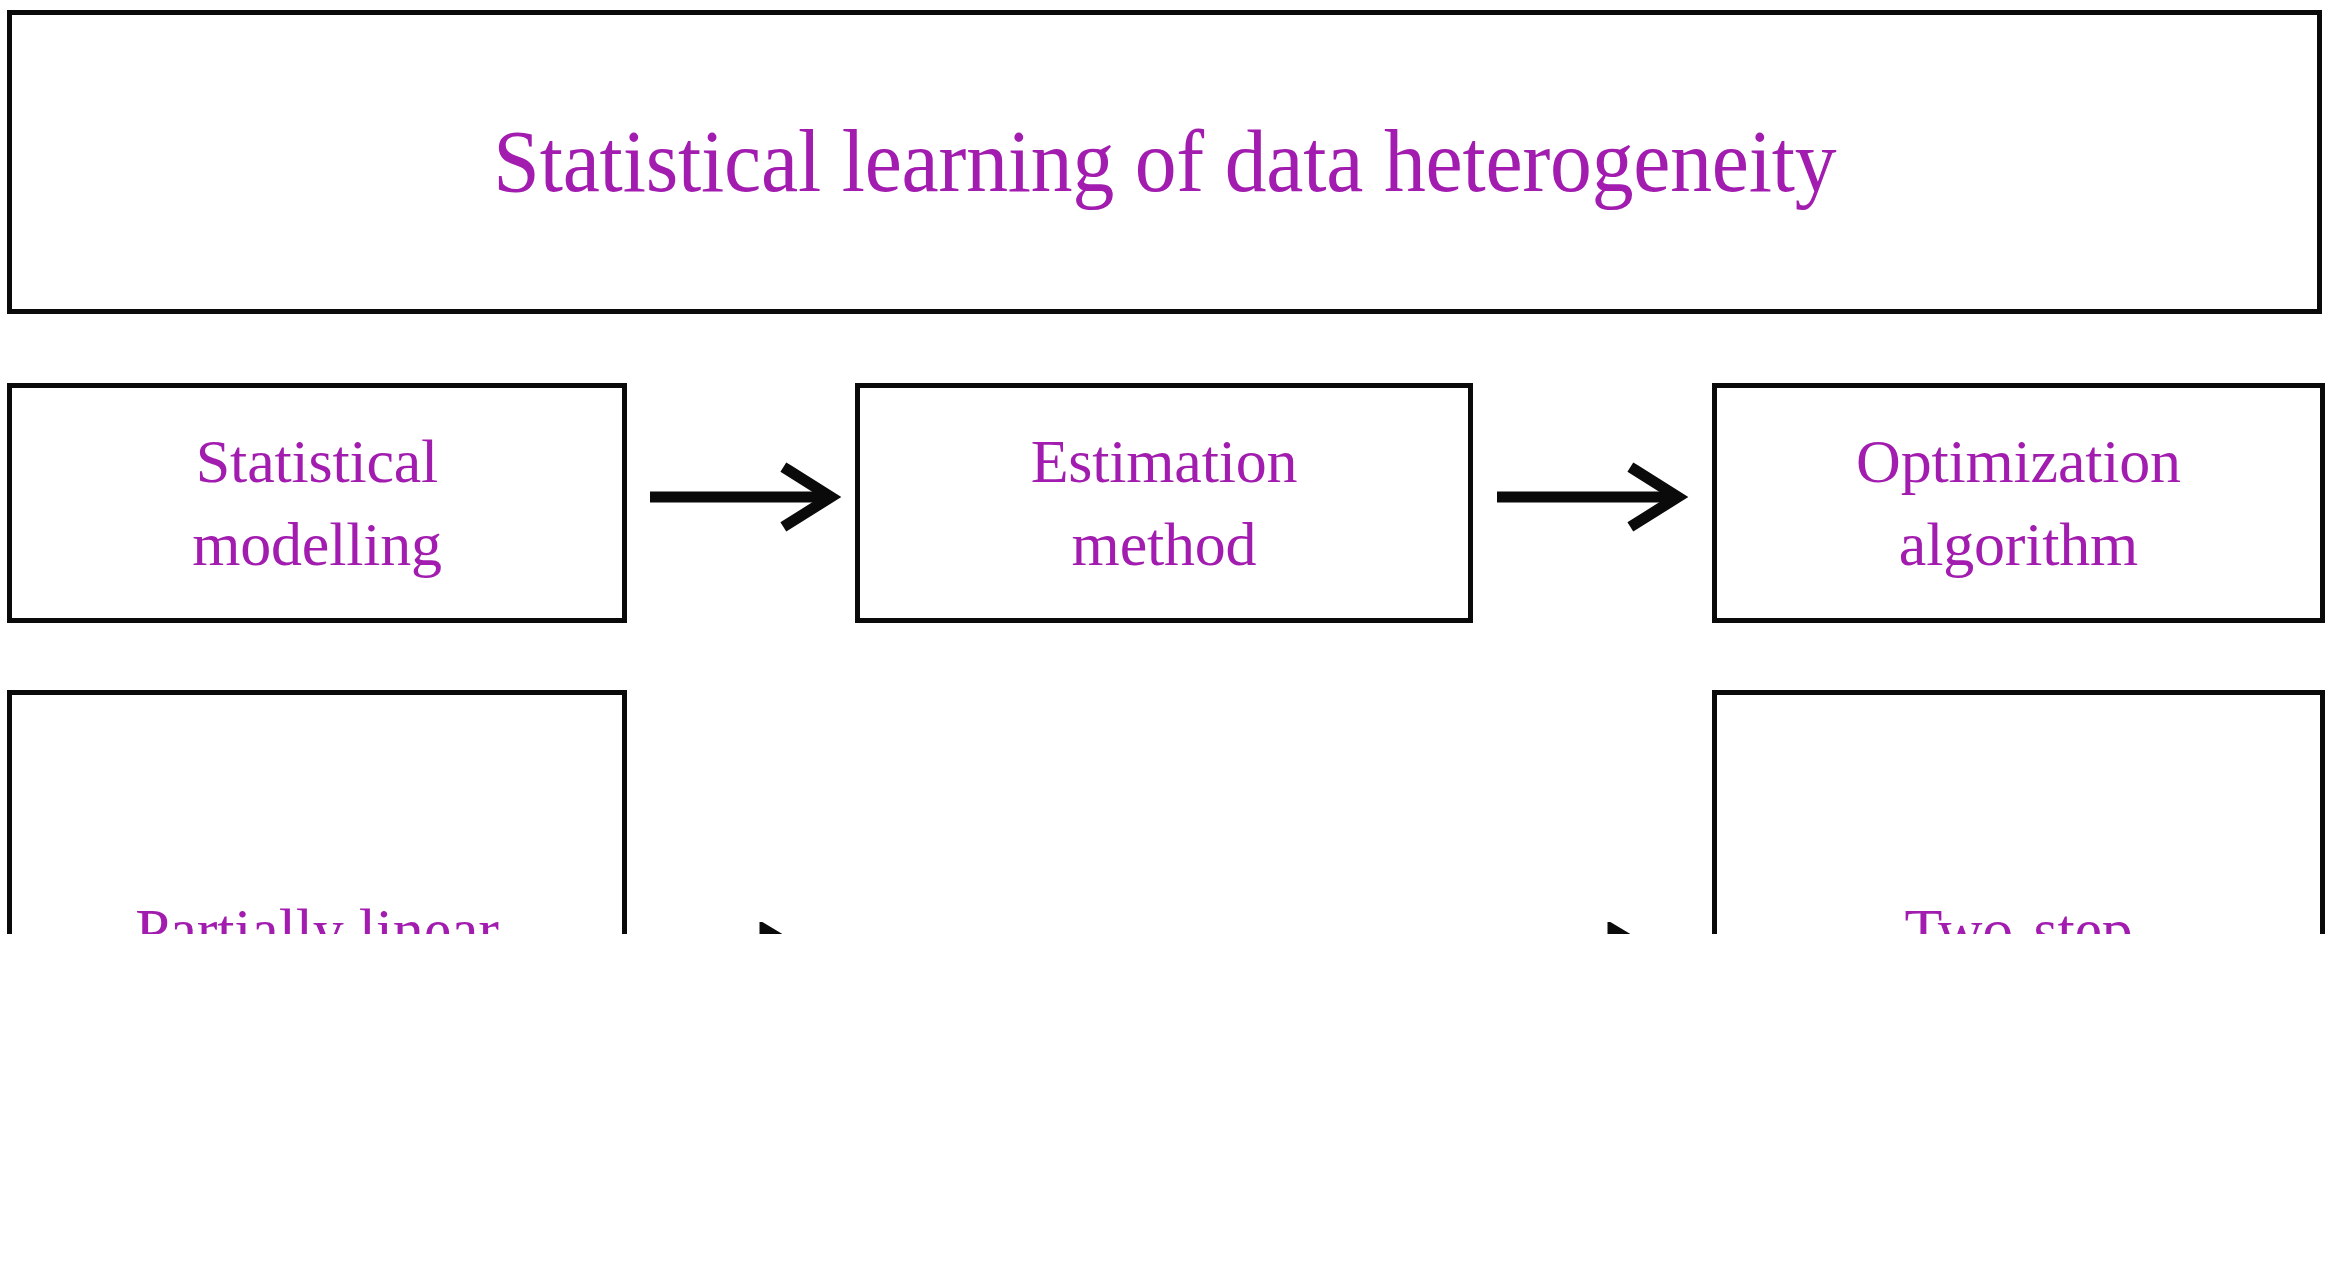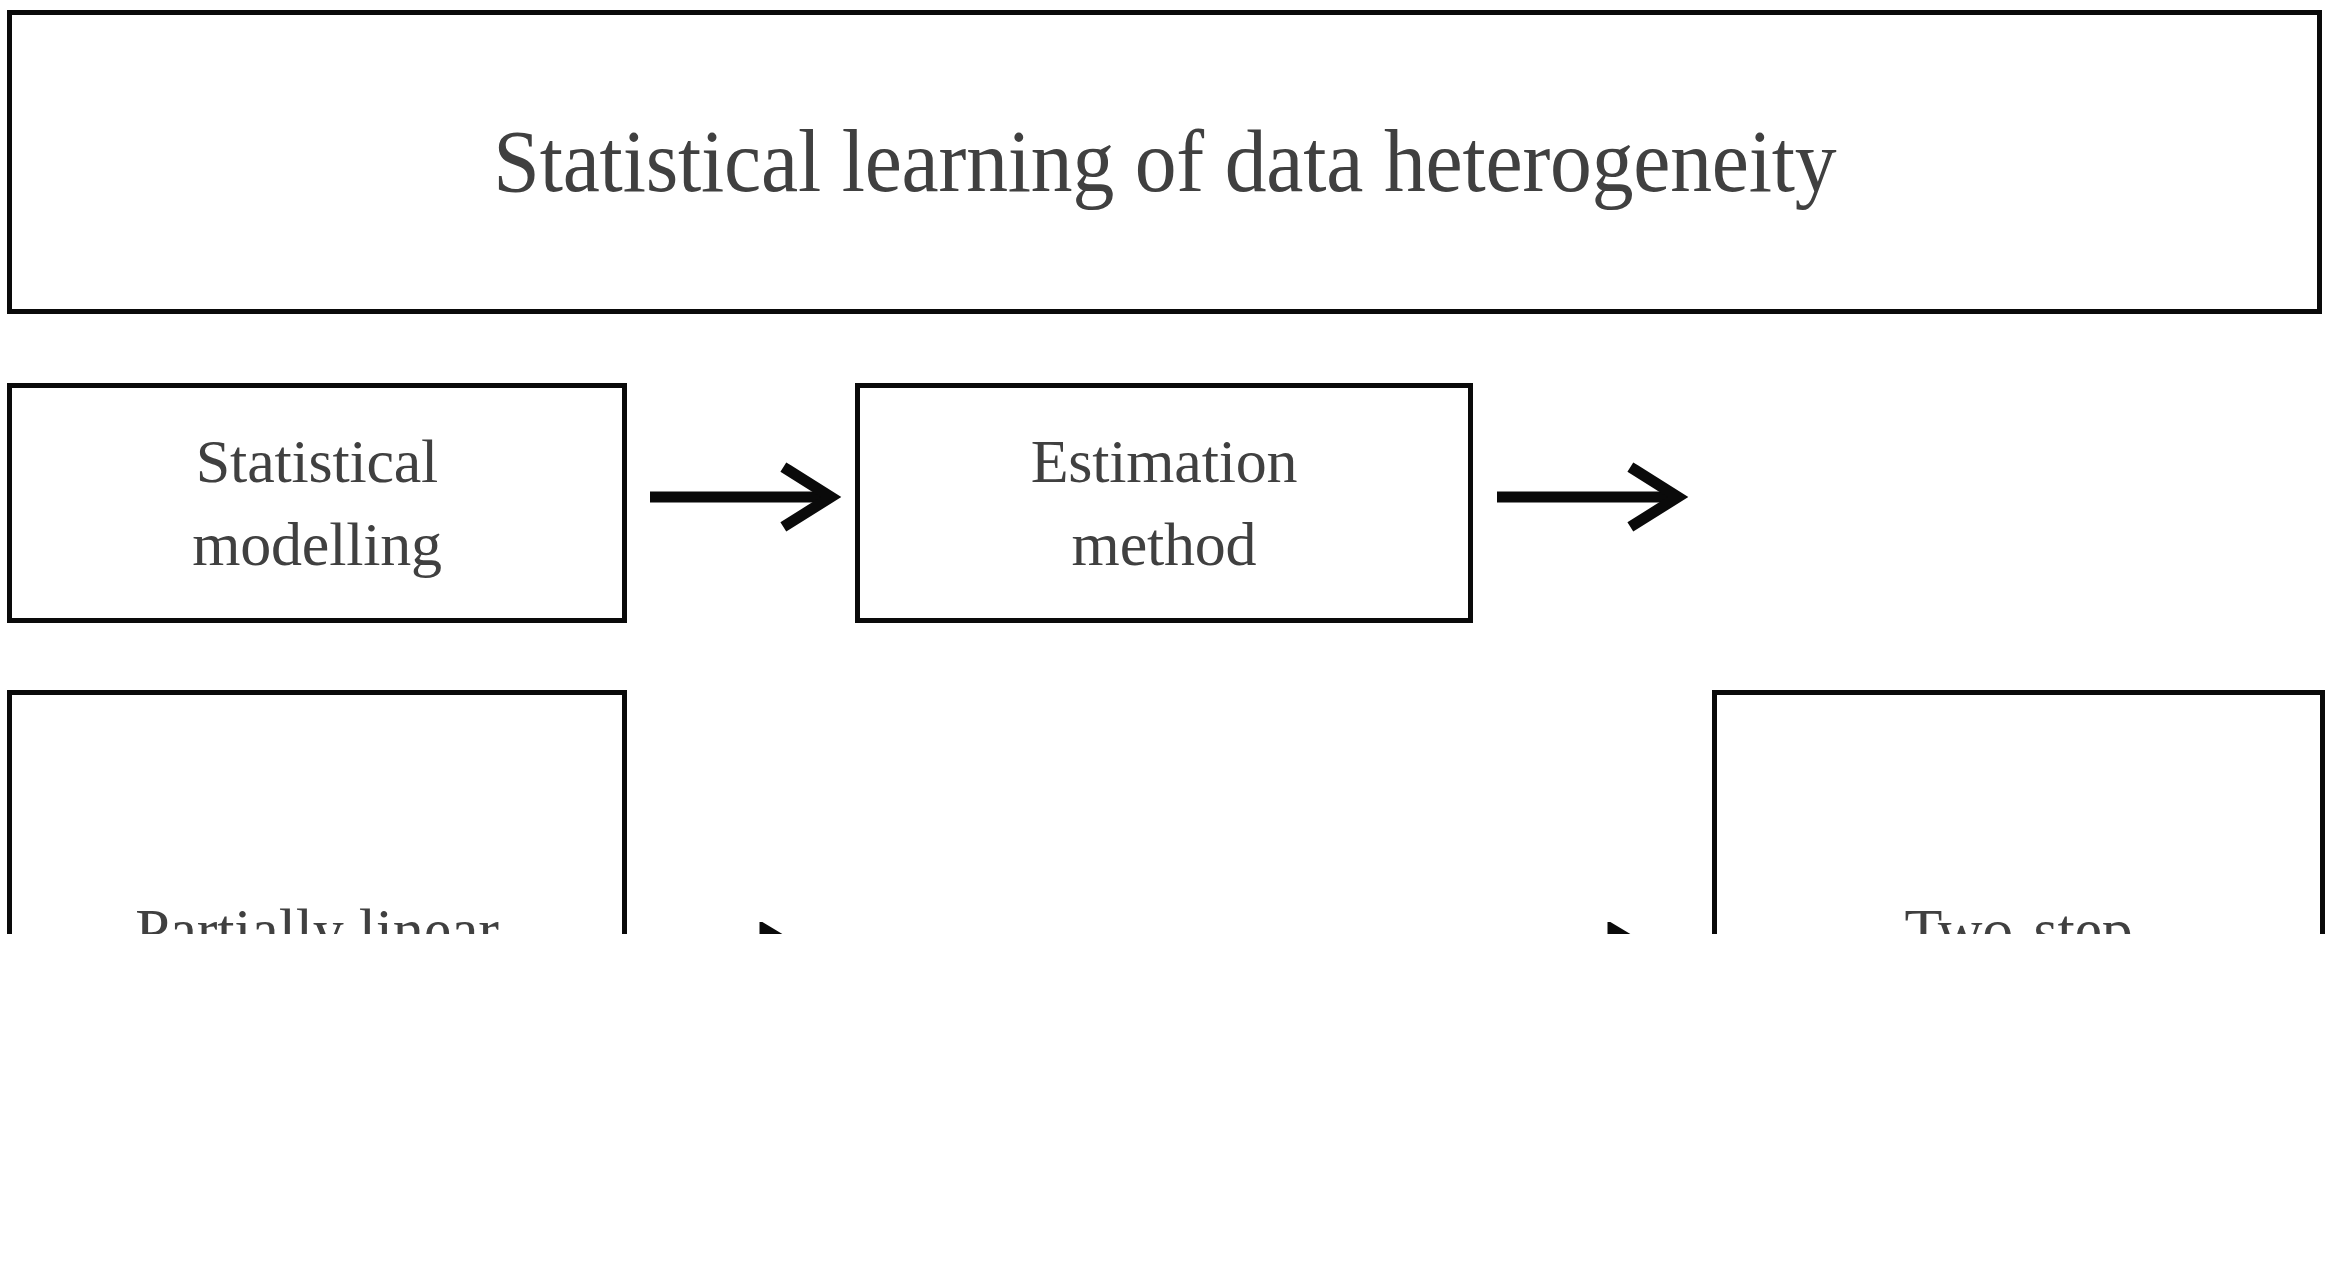--- a/index.html
+++ b/index.html
@@ -7,21 +7,21 @@
     padding: 0;
     background: #ffffff;
   }
   #canvas {
     position: relative;
     width: 2333px;
     height: 934px;
     background: #ffffff;
     overflow: hidden;
     font-family: "Liberation Serif", "DejaVu Serif", serif;
-    color: #404040;
+    color: #a21caf;
   }
 
   
   .node {
     position: absolute;
     box-sizing: border-box;
     border: 5px solid #0a0a0a;
     background: #ffffff;
     display: flex;
     align-items: center;
@@ -113,20 +113,24 @@
   <div class="node row2 col2">
     <span class="label">Estimation
 method</span>
   </div>
 
   <svg id="arrow-thin-2" class="arrow-thin" viewBox="0 0 208 70" aria-hidden="true">
     <line x1="2" y1="35" x2="178" y2="35" stroke="#0a0a0a" stroke-width="11"></line>
     <polyline points="140,8 183,35 140,62" fill="none" stroke="#0a0a0a" stroke-width="11" stroke-linecap="square" stroke-linejoin="miter"></polyline>
   </svg>
 
+  <div class="node row2 col3">
+    <span class="label">Optimization
+algorithm</span>
+  </div>
 
   <div class="node row3 col1">
     <span class="label">Partially linear
 additive model</span>
   </div>
 
   <svg id="arrow-block-1" class="arrow-block" viewBox="0 0 200 100" aria-hidden="true">
     <polygon points="6,32 122,32 122,8 192,50 122,92 122,68 6,68" fill="#ffffff" stroke="#0a0a0a" stroke-width="11" stroke-linejoin="miter"></polygon>
   </svg>
 

